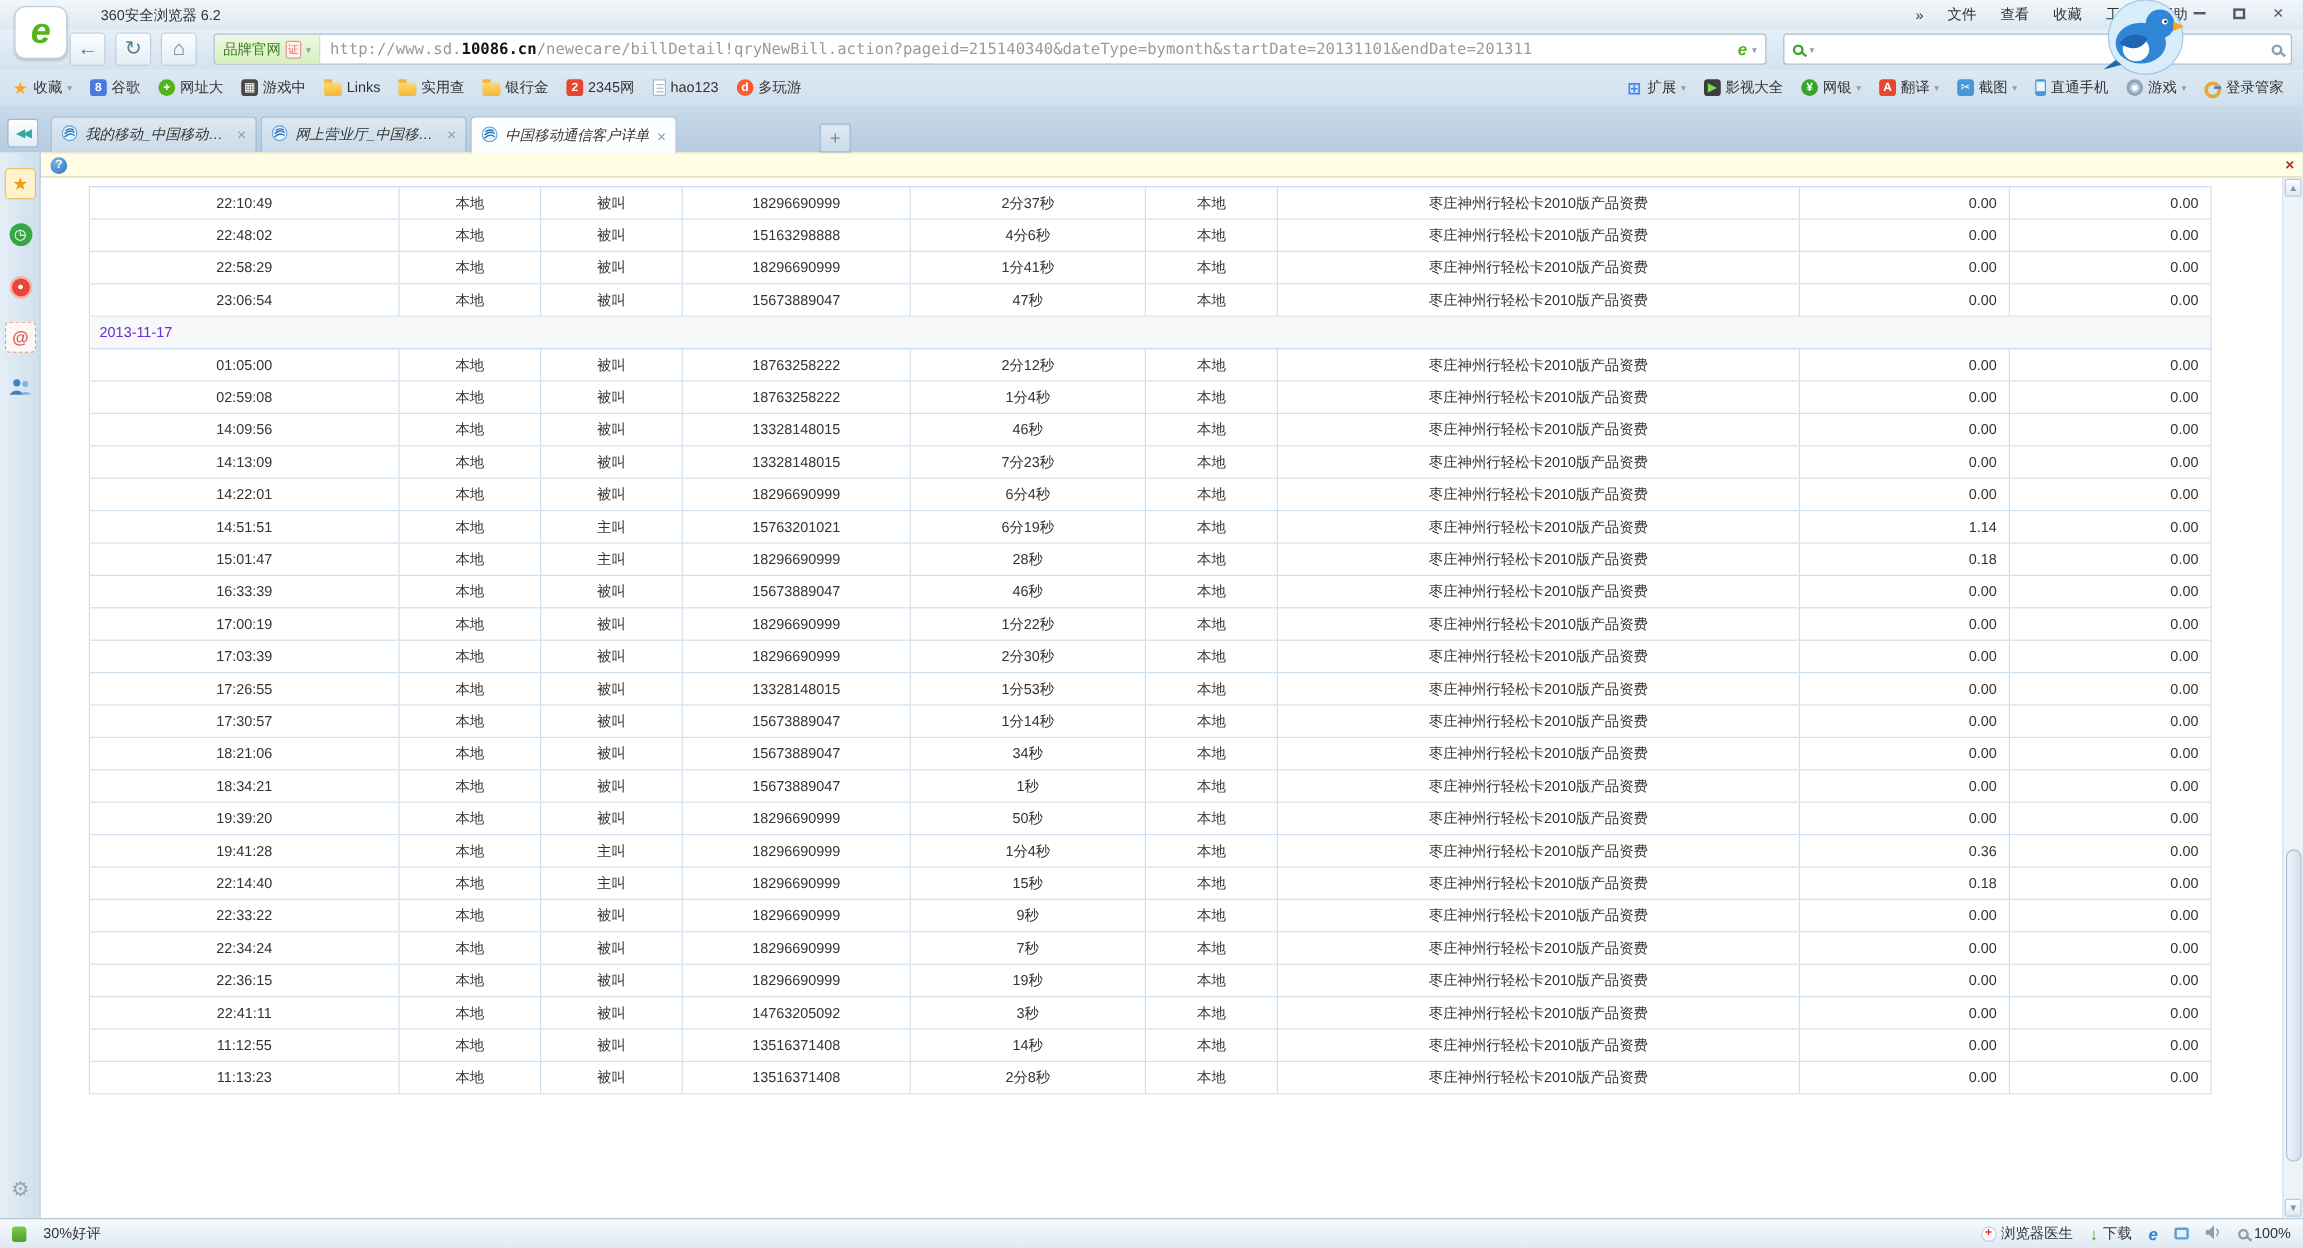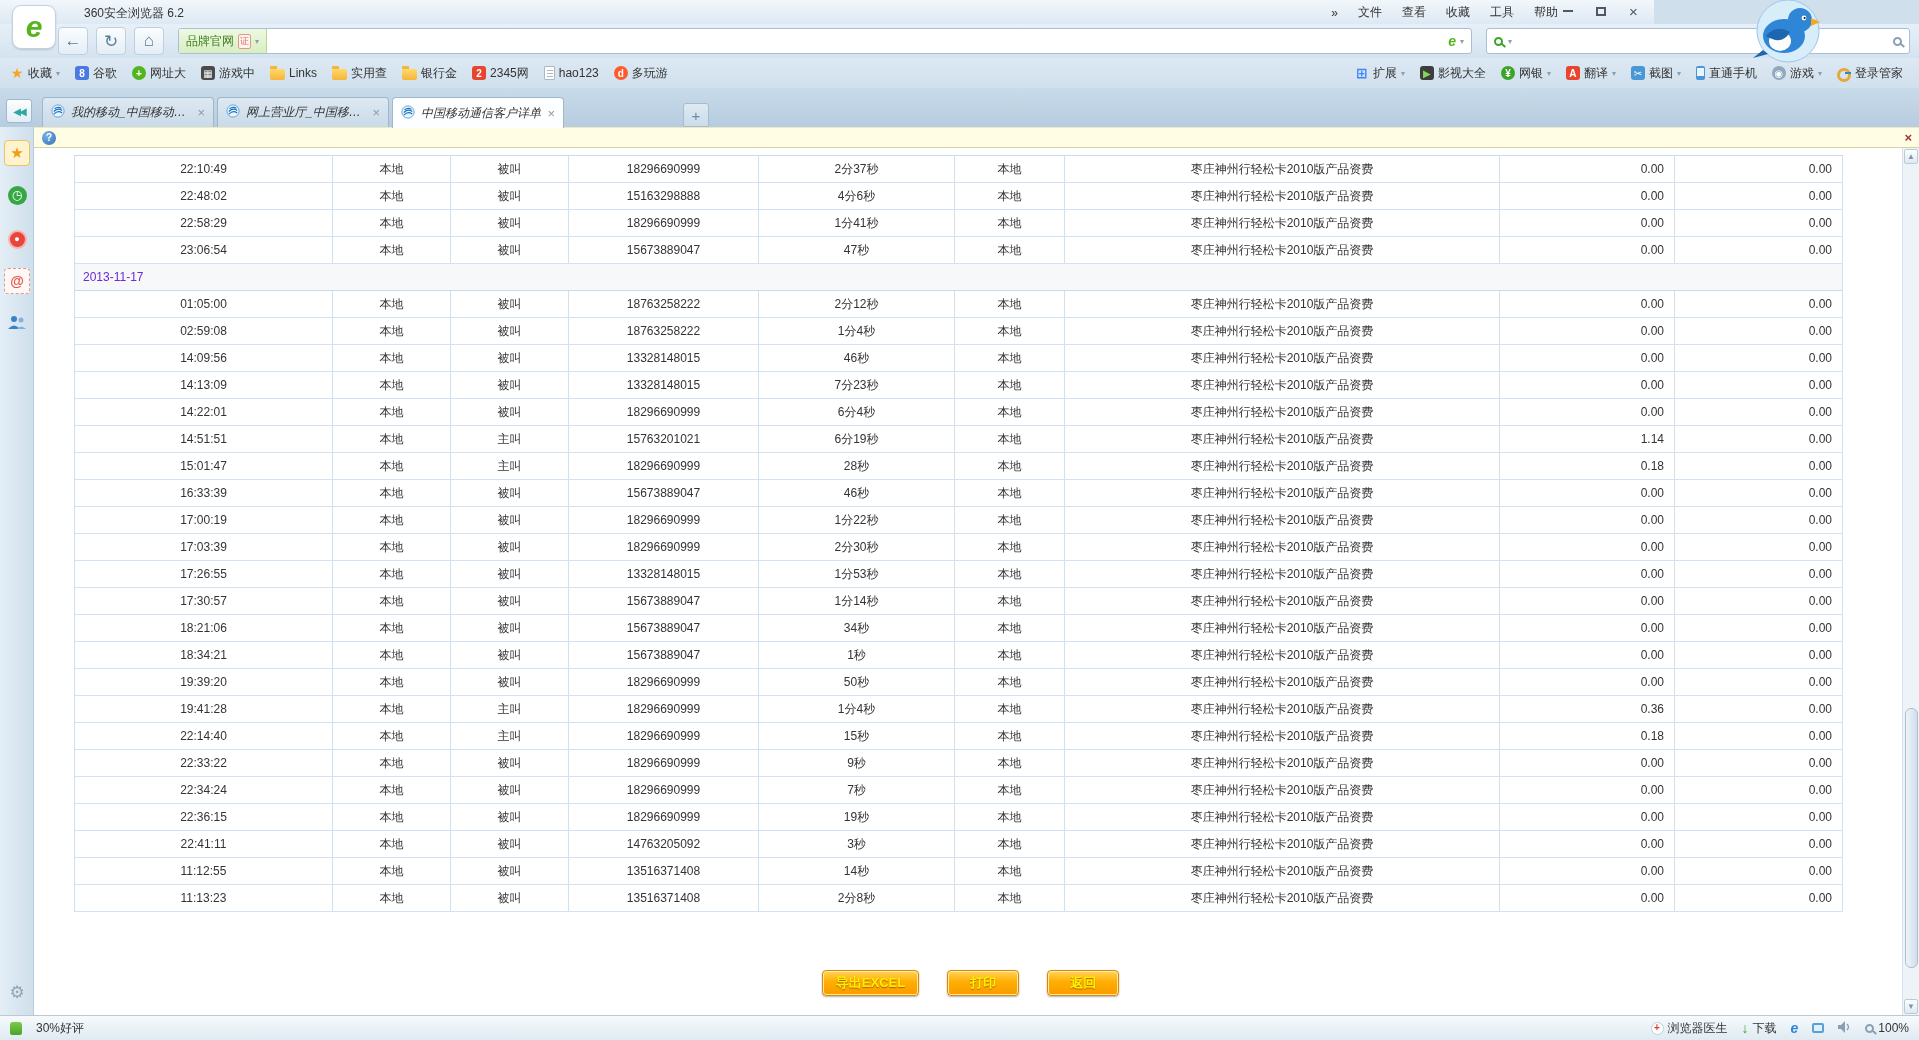--- a/index.html
+++ b/index.html
@@ -1,21 +1,21 @@
 <!DOCTYPE html>
 <html><head>
 <meta charset="utf-8">
 <style>
   * { margin:0; padding:0; box-sizing:border-box; }
   html,body { width:1919px; height:1040px; overflow:hidden; }
   body { font-family:"Liberation Sans","DejaVu Sans",sans-serif; background:#cfdfeb; position:relative; font-size:12px; color:#333; }
   .abs { position:absolute; }
 
   
-  #titlebar { left:0; top:0; width:1654px; height:24px; background:linear-gradient(#f2f7fb,#dde9f3); }
+  #titlebar { left:0; top:0; width:1919px; height:24px; background:linear-gradient(#f2f7fb,#dde9f3); }
   #toolbar  { left:0; top:24px; width:1919px; height:34px; background:linear-gradient(#e7f0f8,#d4e3f0); }
   #bookmarksbar { left:0; top:58px; width:1919px; height:30px; background:linear-gradient(#dde9f3,#d0e0ed); display:flex; align-items:center; justify-content:space-between; padding:0 10px; }
   #tabrow { left:0; top:88px; width:1919px; height:39px; background:linear-gradient(#c9dbe9,#b6cce0); }
   #notifbar { left:34px; top:127px; right:0; height:21px; background:#fffde3; border-top:1px solid #eceac4; border-bottom:1px solid #d6d2a8; display:flex; align-items:center; gap:8px; padding-left:8px; }
   #sidebar { left:0; top:127px; width:34px; height:888px; background:linear-gradient(to right,#e4eef6,#cfdfec); border-right:1px solid #b9cbda; }
   #content { left:34px; top:148px; width:1868px; height:867px; background:#fff; }
   #scrollbar { right:0; top:148px; width:17px; height:867px; background:#eef3f8; border-left:1px solid #d7e2ec; }
   #statusbar { left:0; top:1015px; width:1919px; height:25px; background:linear-gradient(#f6fafc,#dfeaf2); border-top:1px solid #b9c9d6; display:flex; align-items:center; justify-content:space-between; padding:0 10px; }
 
   
@@ -172,20 +172,21 @@
 <div class="nav-btn abs" style="left:134px;">
     <span>⌂</span>
   </div>
 
 <div id="addressbar" class="abs">
   <div id="brand-badge">
     <span class="badge-label">品牌官网</span>
     <span class="cert">证</span>
     <span class="caret">▾</span>
   </div>
+  <div id="url"><span>http://www.sd.</span><span class="domain">10086.cn</span><span>/newecare/billDetail!qryNewBill.action?pageid=215140340&amp;dateType=bymonth&amp;startDate=20131101&amp;endDate=201311</span></div>
   <div id="url-tools">
     <span class="mini-e">e</span>
     <span class="caret">▾</span>
   </div>
 </div>
 
 <div id="searchbox" class="abs">
   <span class="mag"></span>
   <span class="caret">▾</span>
   <input id="search-input" value="" style="">
@@ -640,25 +641,20 @@
         <div>本地</div>
         <div>被叫</div>
         <div>13516371408</div>
         <div>2分8秒</div>
         <div>本地</div>
         <div>枣庄神州行轻松卡2010版产品资费</div>
         <div class="fee">0.00</div>
         <div class="fee">0.00</div>
       </div>
     </div>
-  <div id="btnrow">
-    <div class="obtn">导出EXCEL</div>
-    <div class="obtn">打印</div>
-    <div class="obtn">返回</div>
-  </div>
 </div>
 
 <div id="scrollbar" class="abs">
   <div class="sb-arrow">▲</div>
   <div id="sb-thumb"></div>
   <div class="sb-arrow" id="sb-down">▼</div>
 </div>
 
 <div id="statusbar" class="abs">
   <div class="sb-left">

